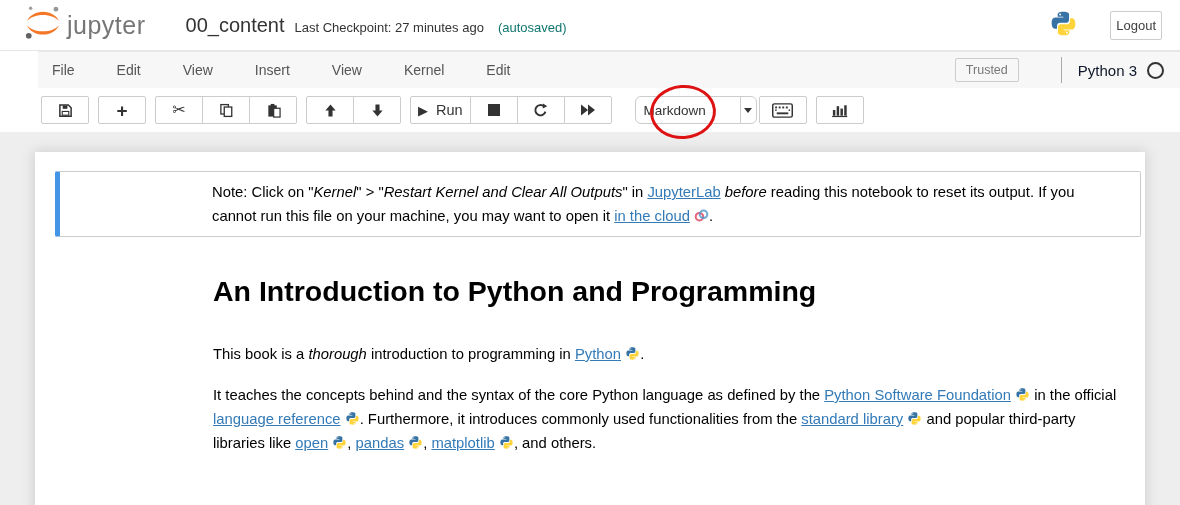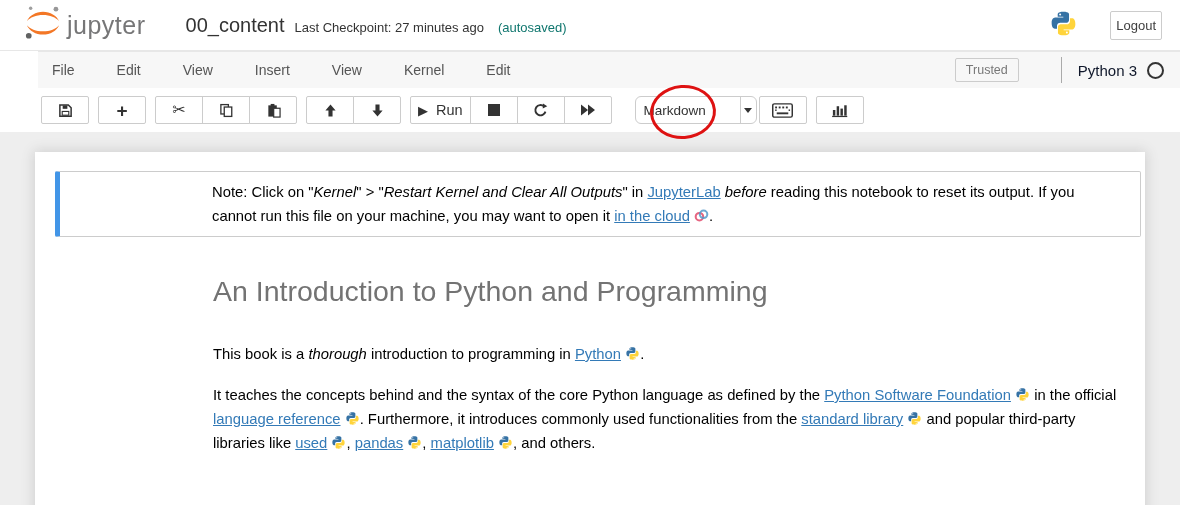--- a/index.html
+++ b/index.html
@@ -51,21 +51,21 @@
     border-right:4px solid transparent;border-top:5px solid #333;}
   
   .annotation-circle{position:absolute;left:650px;top:-3px;width:60px;height:48px;
     border:3px solid #de1212;border-radius:50%;transform:rotate(-4deg);pointer-events:none;}
   
   #site{background:#eee;height:373px;overflow:hidden;}
   #notebook-container{width:1110px;margin-left:35px;margin-top:20px;background:#fff;
     box-shadow:0 0 12px 1px rgba(87,87,87,.2);height:360px;padding-top:3px;position:relative;}
   .note-box{margin:16px 4px 0 20px;border:1px solid #ccc;border-left:5px solid #4295e7;
     border-radius:2px;padding:8px 55px 8px 152px;font-size:14.8px;line-height:24px;color:#000;}
-  .md-h1{margin:38px 30px 0 178px;font-size:28.5px;font-weight:normal;color:#737373;}
+  .md-h1{margin:38px 30px 0 178px;font-size:28.5px;font-weight:bold;color:#000000;}
   .md-p{margin:34px 28px 0 178px;font-size:14.8px;line-height:24px;color:#000;}
   .md-p + .md-p{margin-top:17px;}
   .b{font-weight:normal;}
   .i{font-style:italic;}
   a.md-link{color:#337ab7;text-decoration:underline;cursor:pointer;}
   .inline-icon{display:inline-block;width:15px;height:15px;vertical-align:-2px;}
   .inline-icon svg{display:block;width:100%;height:100%;}
 </style>
 </head>
 <body>
@@ -261,21 +261,21 @@
           </svg></span><span>.</span></p>
     <p class="md-p"><span>It teaches the concepts behind and the syntax of the core Python language as defined by the </span><a class="md-link" href="#">Python Software Foundation</a><span> </span><span class="inline-icon"><svg viewBox="0 0 110 110">
             <path fill="#3672a4" d="M54 10c-22 0-21 9.6-21 9.6v9.9h21.4v3H24.6S10 30.9 10 53.4 22.8 75 22.8 75h7.6V64.7S30 52 42.9 52h21.3S76 52.3 76 40.4V20.3S77.9 10 54 10zM42.2 16.7a3.8 3.8 0 1 1 0 7.6 3.8 3.8 0 0 1 0-7.6z"></path>
             <path fill="#ffd43b" d="M56 100c22 0 21-9.6 21-9.6v-9.9H55.6v-3h29.8S100 79.1 100 56.6 87.2 35 87.2 35h-7.6v10.3S80 58 67.1 58H45.8S34 57.7 34 69.6v20.1S32.1 100 56 100zm11.8-6.7a3.8 3.8 0 1 1 0-7.6 3.8 3.8 0 0 1 0 7.6z"></path>
           </svg></span><span> in the official </span><a class="md-link" href="#">language reference</a><span> </span><span class="inline-icon"><svg viewBox="0 0 110 110">
             <path fill="#3672a4" d="M54 10c-22 0-21 9.6-21 9.6v9.9h21.4v3H24.6S10 30.9 10 53.4 22.8 75 22.8 75h7.6V64.7S30 52 42.9 52h21.3S76 52.3 76 40.4V20.3S77.9 10 54 10zM42.2 16.7a3.8 3.8 0 1 1 0 7.6 3.8 3.8 0 0 1 0-7.6z"></path>
             <path fill="#ffd43b" d="M56 100c22 0 21-9.6 21-9.6v-9.9H55.6v-3h29.8S100 79.1 100 56.6 87.2 35 87.2 35h-7.6v10.3S80 58 67.1 58H45.8S34 57.7 34 69.6v20.1S32.1 100 56 100zm11.8-6.7a3.8 3.8 0 1 1 0-7.6 3.8 3.8 0 0 1 0 7.6z"></path>
           </svg></span><span>. Furthermore, it introduces commonly used functionalities from the </span><a class="md-link" href="#">standard library</a><span> </span><span class="inline-icon"><svg viewBox="0 0 110 110">
             <path fill="#3672a4" d="M54 10c-22 0-21 9.6-21 9.6v9.9h21.4v3H24.6S10 30.9 10 53.4 22.8 75 22.8 75h7.6V64.7S30 52 42.9 52h21.3S76 52.3 76 40.4V20.3S77.9 10 54 10zM42.2 16.7a3.8 3.8 0 1 1 0 7.6 3.8 3.8 0 0 1 0-7.6z"></path>
             <path fill="#ffd43b" d="M56 100c22 0 21-9.6 21-9.6v-9.9H55.6v-3h29.8S100 79.1 100 56.6 87.2 35 87.2 35h-7.6v10.3S80 58 67.1 58H45.8S34 57.7 34 69.6v20.1S32.1 100 56 100zm11.8-6.7a3.8 3.8 0 1 1 0-7.6 3.8 3.8 0 0 1 0 7.6z"></path>
-          </svg></span><span> and popular third-party libraries like </span><a class="md-link" href="#">used</a><span> </span><span class="inline-icon"><svg viewBox="0 0 110 110">
+          </svg></span><span> and popular third-party libraries like </span><a class="md-link" href="#">open</a><span> </span><span class="inline-icon"><svg viewBox="0 0 110 110">
             <path fill="#3672a4" d="M54 10c-22 0-21 9.6-21 9.6v9.9h21.4v3H24.6S10 30.9 10 53.4 22.8 75 22.8 75h7.6V64.7S30 52 42.9 52h21.3S76 52.3 76 40.4V20.3S77.9 10 54 10zM42.2 16.7a3.8 3.8 0 1 1 0 7.6 3.8 3.8 0 0 1 0-7.6z"></path>
             <path fill="#ffd43b" d="M56 100c22 0 21-9.6 21-9.6v-9.9H55.6v-3h29.8S100 79.1 100 56.6 87.2 35 87.2 35h-7.6v10.3S80 58 67.1 58H45.8S34 57.7 34 69.6v20.1S32.1 100 56 100zm11.8-6.7a3.8 3.8 0 1 1 0-7.6 3.8 3.8 0 0 1 0 7.6z"></path>
           </svg></span><span>, </span><a class="md-link" href="#">pandas</a><span> </span><span class="inline-icon"><svg viewBox="0 0 110 110">
             <path fill="#3672a4" d="M54 10c-22 0-21 9.6-21 9.6v9.9h21.4v3H24.6S10 30.9 10 53.4 22.8 75 22.8 75h7.6V64.7S30 52 42.9 52h21.3S76 52.3 76 40.4V20.3S77.9 10 54 10zM42.2 16.7a3.8 3.8 0 1 1 0 7.6 3.8 3.8 0 0 1 0-7.6z"></path>
             <path fill="#ffd43b" d="M56 100c22 0 21-9.6 21-9.6v-9.9H55.6v-3h29.8S100 79.1 100 56.6 87.2 35 87.2 35h-7.6v10.3S80 58 67.1 58H45.8S34 57.7 34 69.6v20.1S32.1 100 56 100zm11.8-6.7a3.8 3.8 0 1 1 0-7.6 3.8 3.8 0 0 1 0 7.6z"></path>
           </svg></span><span>, </span><a class="md-link" href="#">matplotlib</a><span> </span><span class="inline-icon"><svg viewBox="0 0 110 110">
             <path fill="#3672a4" d="M54 10c-22 0-21 9.6-21 9.6v9.9h21.4v3H24.6S10 30.9 10 53.4 22.8 75 22.8 75h7.6V64.7S30 52 42.9 52h21.3S76 52.3 76 40.4V20.3S77.9 10 54 10zM42.2 16.7a3.8 3.8 0 1 1 0 7.6 3.8 3.8 0 0 1 0-7.6z"></path>
             <path fill="#ffd43b" d="M56 100c22 0 21-9.6 21-9.6v-9.9H55.6v-3h29.8S100 79.1 100 56.6 87.2 35 87.2 35h-7.6v10.3S80 58 67.1 58H45.8S34 57.7 34 69.6v20.1S32.1 100 56 100zm11.8-6.7a3.8 3.8 0 1 1 0-7.6 3.8 3.8 0 0 1 0 7.6z"></path>
           </svg></span><span>, and others.</span></p>
   </div>

